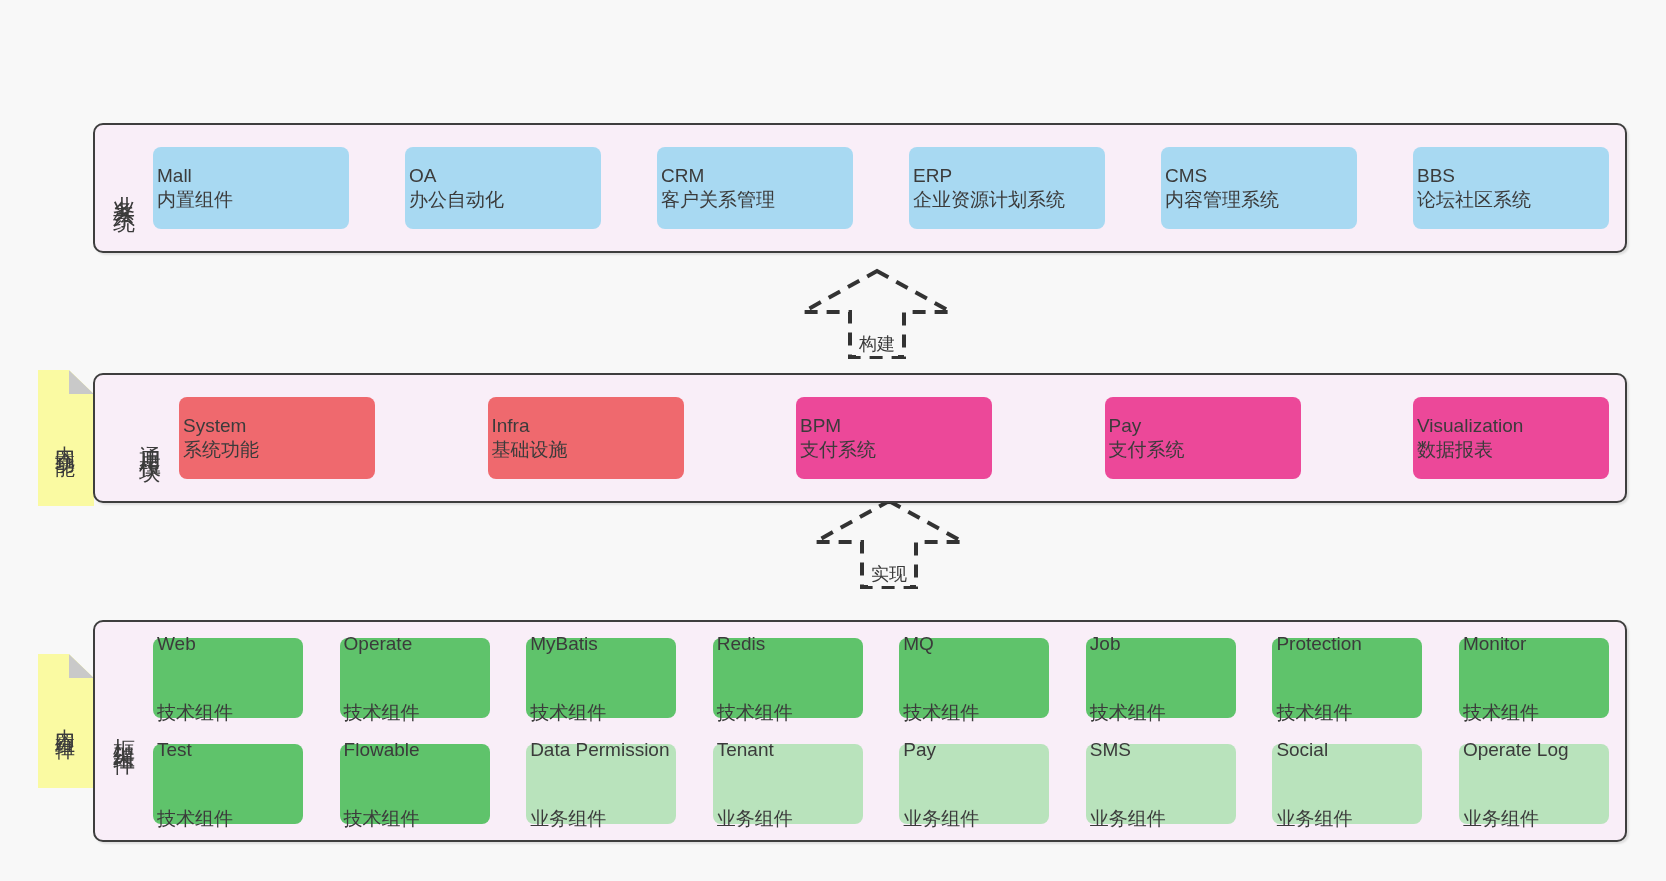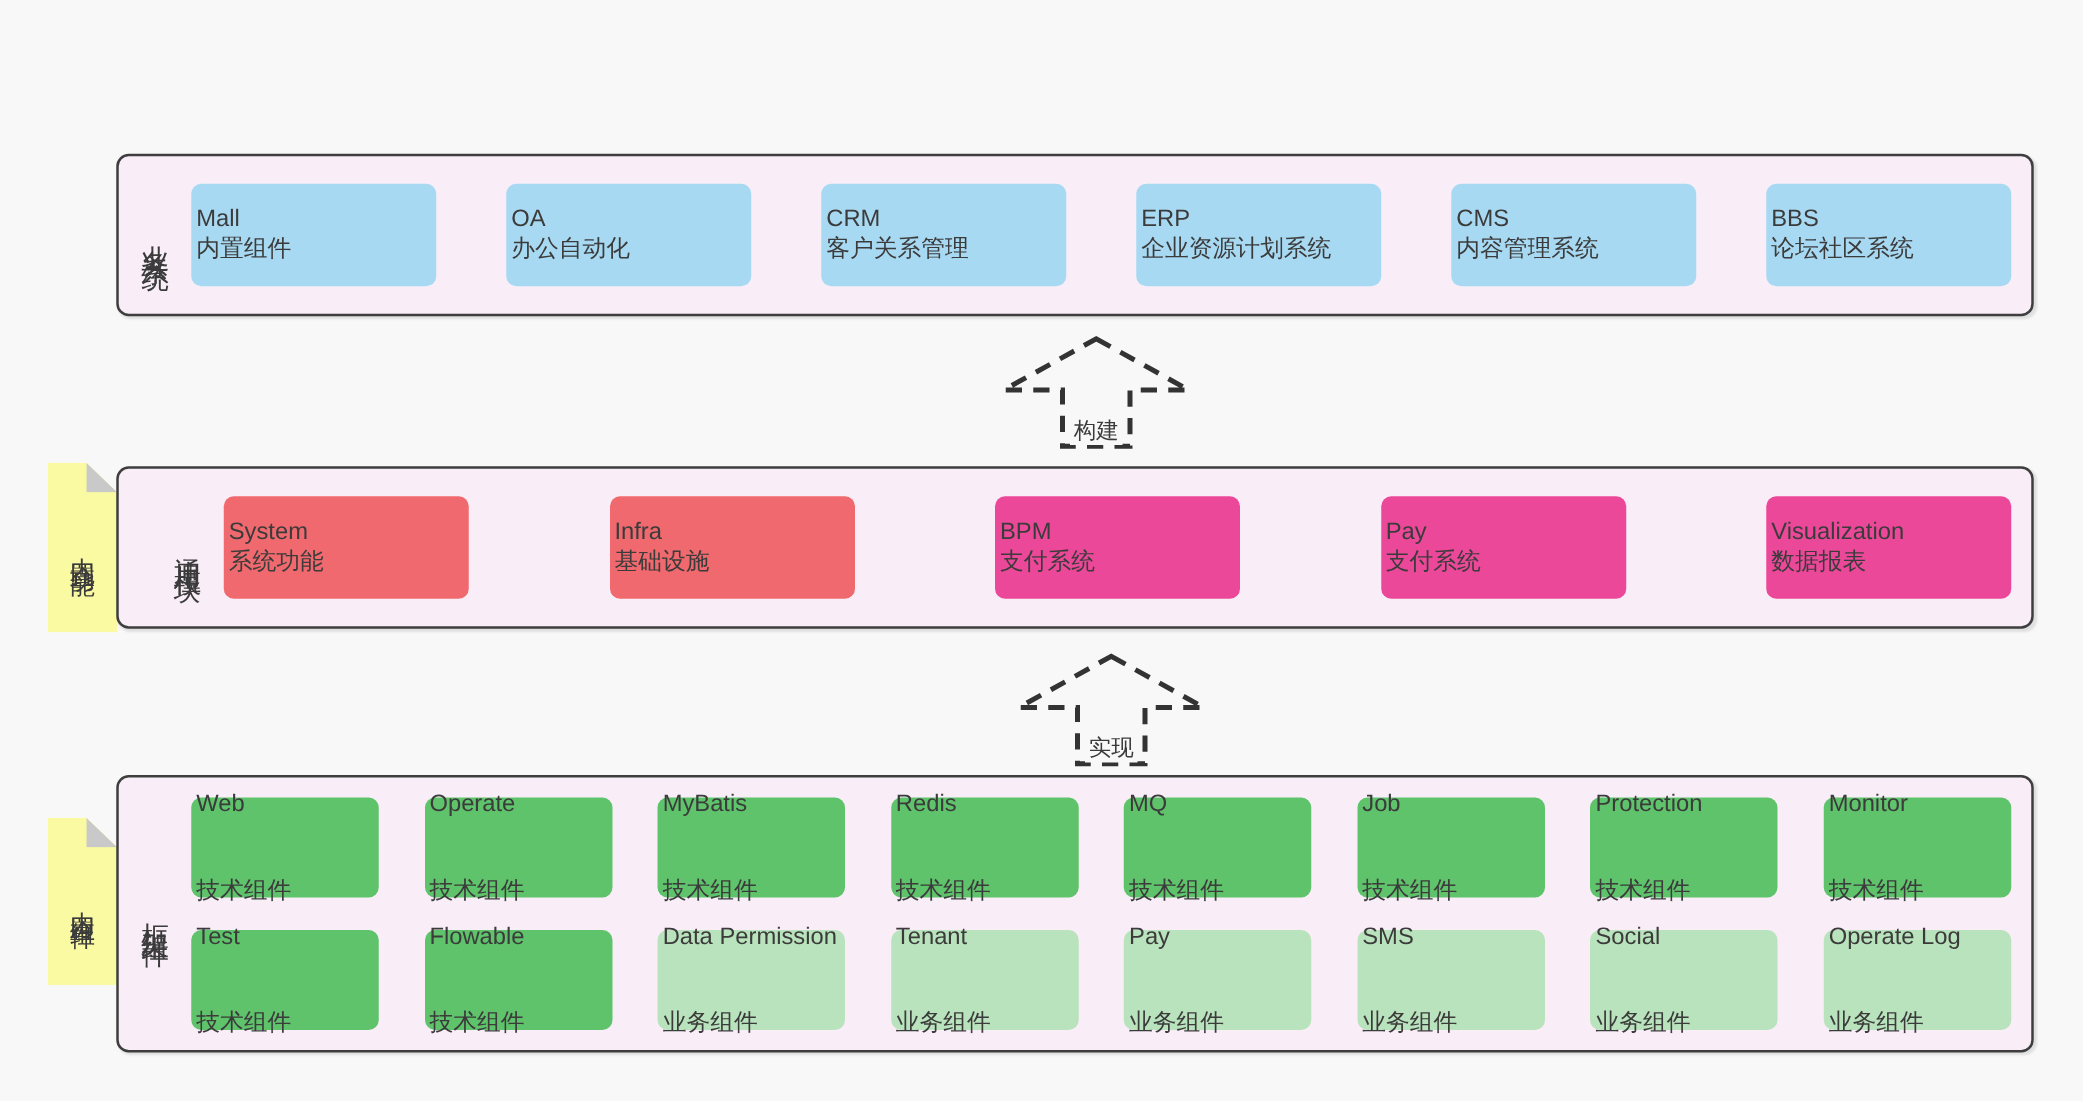--- a/index.html
+++ b/index.html
@@ -105,21 +105,21 @@
     color:#3b3b3b;
   }
 
   
   .arrow{
     position:absolute;
     width:160px;height:92px;
     z-index:0;
   }
   #arrow-build{left:797px;top:268px;}
-  #arrow-implement{left:809px;top:522px;}
+  #arrow-implement{left:809px;top:498px;}
   .arrow svg{display:block;}
   .arrow polygon{
     fill:none;
     stroke:#333333;
     stroke-width:4;
     stroke-dasharray:13 9;
     stroke-linejoin:miter;
   }
   .arrow-label{
     position:absolute;

